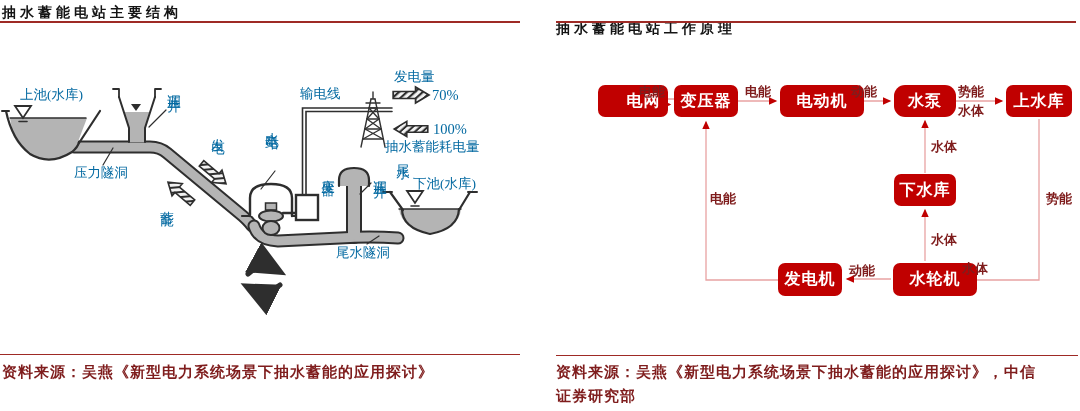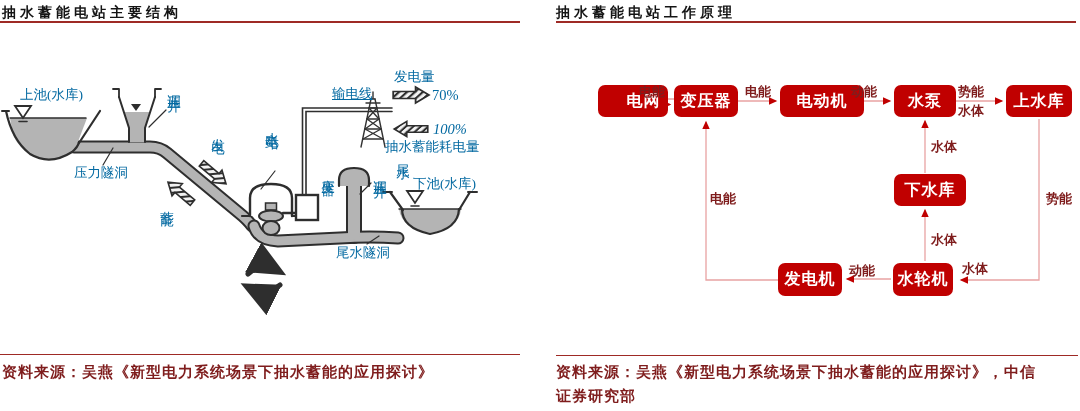--- a/index.html
+++ b/index.html
@@ -175,45 +175,45 @@
 
 <div class="fig-title" style="left:2px;top:4px;">抽水蓄能电站主要结构</div>
 <div class="title-rule" style="left:0;top:21px;width:520px;"></div>
 
 <div class="dlabel" style="left:20px;top:87px;">上池(水库)</div>
 <div class="dlabel dvert" style="left:167px;top:84px;">调压井</div>
 <div class="dlabel" style="left:74px;top:165px;">压力隧洞</div>
 <div class="dlabel dvert" style="left:211px;top:128px;">发电</div>
 <div class="dlabel dvert" style="left:160px;top:200px;">蓄能</div>
 <div class="dlabel dvert" style="left:265px;top:121px;">水电站</div>
-<div class="dlabel" style="left:332px;top:86px;text-decoration:underline;">输电线</div>
+<div class="dlabel" style="left:300px;top:86px;">输电线</div>
 <div class="dlabel" style="left:394px;top:69px;">发电量</div>
 <div class="dlabel" style="left:432px;top:87px;font-size:14.5px;">70%</div>
-<div class="dlabel" style="left:433px;top:121px;font-size:14.5px;font-style:italic;">100%</div>
+<div class="dlabel" style="left:433px;top:121px;font-size:14.5px;">100%</div>
 <div class="dlabel" style="left:385px;top:139px;">抽水蓄能耗电量</div>
 <div class="dlabel dvert" style="left:396px;top:153px;">尾水</div>
 <div class="dlabel dvert" style="left:373px;top:170px;">调压井</div>
 <div class="dlabel dvert" style="left:321px;top:169px;">变压器</div>
 <div class="dlabel" style="left:413px;top:176px;">下池(水库)</div>
 <div class="dlabel" style="left:336px;top:245px;">尾水隧洞</div>
 
 <div class="src-rule" style="left:0;top:354px;width:520px;"></div>
 <div class="source" style="left:2px;top:360px;">资料来源：吴燕《新型电力系统场景下抽水蓄能的应用探讨》</div>
 
-<div class="fig-title" style="left:556px;top:4px;">抽水蓄能电站工作原理</div>
+<div class="fig-title" style="left:556px;top:20px;">抽水蓄能电站工作原理</div>
 <div class="title-rule" style="left:556px;top:21px;width:520px;"></div>
 
 <div class="rbox" style="left:598px;top:85px;width:49px;padding-left:21px;">电网</div>
 <div class="rbox" style="left:674px;top:85px;width:64px;">变压器</div>
 <div class="rbox" style="left:780px;top:85px;width:84px;">电动机</div>
-<div class="rbox" style="left:894px;top:85px;width:62px;">水泵</div>
+<div class="rbox" style="left:894px;top:85px;width:62px;border-radius:11px;">水泵</div>
 <div class="rbox" style="left:1006px;top:85px;width:66px;">上水库</div>
-<div class="rbox" style="left:894px;top:174px;width:72px;">下水库</div>
+<div class="rbox" style="left:894px;top:174px;width:62px;">下水库</div>
 <div class="rbox" style="left:778px;top:263px;width:64px;height:33px;">发电机</div>
-<div class="rbox" style="left:893px;top:263px;width:60px;height:33px;">水轮机</div>
+<div class="rbox" style="left:893px;top:263px;width:84px;height:33px;">水轮机</div>
 
 <div class="elabel" style="left:639px;top:83px;">电能</div>
 <div class="elabel" style="left:745px;top:83px;">电能</div>
 <div class="elabel" style="left:851px;top:83px;">动能</div>
 <div class="elabel" style="left:958px;top:83px;">势能</div>
 <div class="elabel" style="left:958px;top:102px;">水体</div>
 <div class="elabel" style="left:931px;top:138px;">水体</div>
 <div class="elabel" style="left:710px;top:190px;">电能</div>
 <div class="elabel" style="left:1046px;top:190px;">势能</div>
 <div class="elabel" style="left:931px;top:231px;">水体</div>

